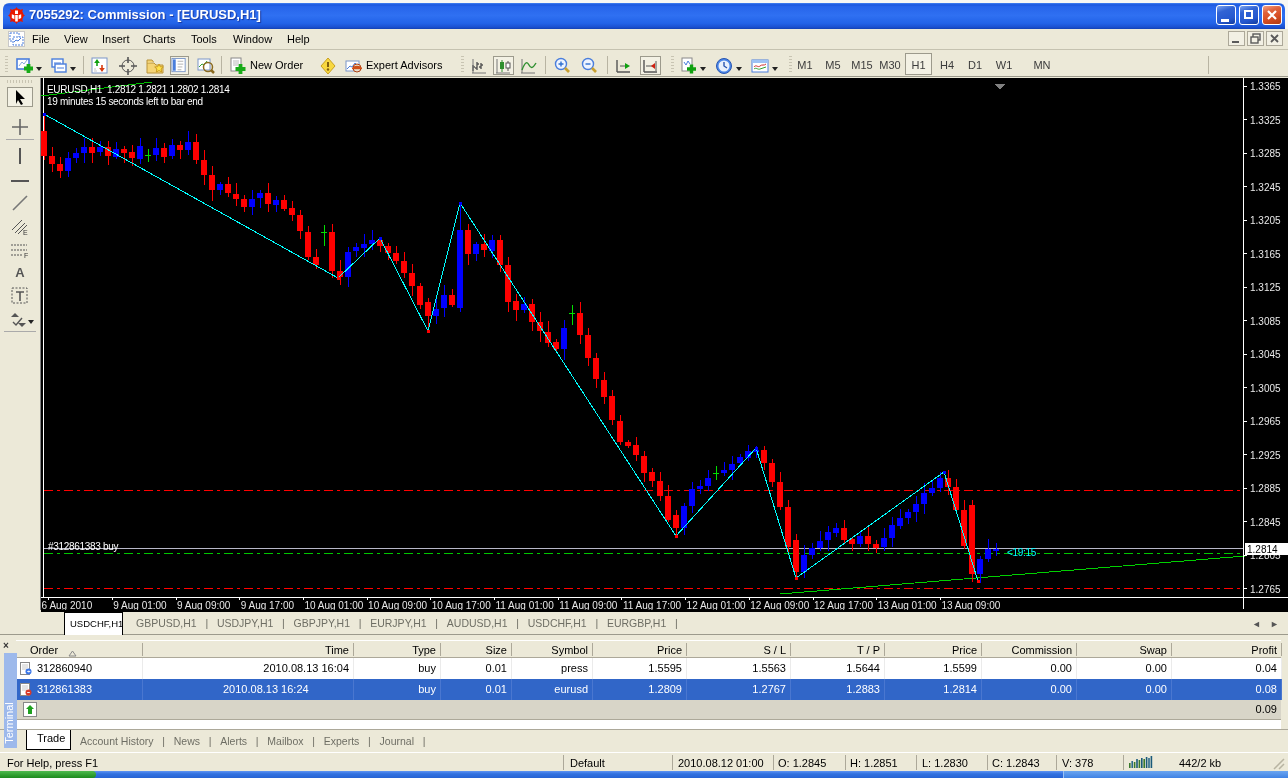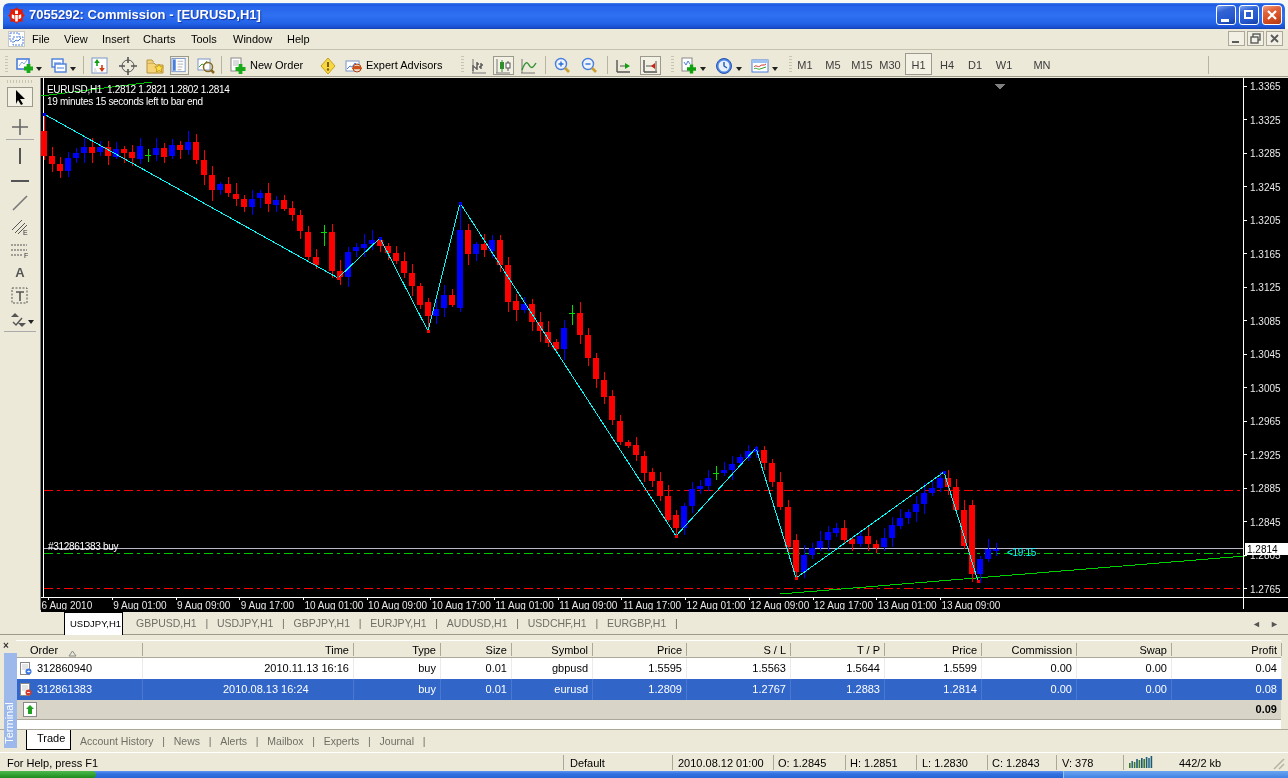--- a/index.html
+++ b/index.html
@@ -661,21 +661,21 @@
 <text x="1206" y="475" class="ax" fill="#000" style="fill:#000">1.2814</text>
 <text x="6" y="15" class="ch">EURUSD,H1&nbsp;&nbsp;1.2812 1.2821 1.2802 1.2814</text>
 <text x="6" y="27" class="ch">19 minutes 15 seconds left to bar end</text>
 <text x="7" y="472" class="ch">#312861383 buy</text>
 <text x="966" y="478" class="ch" fill="#00ffff" style="fill:#00ffff">&lt;19:15</text>
 </svg>
 
 <div class="abs" style="left:0;top:610px;width:1288px;height:28px;background:#ece9d8">
   <div class="abs" style="left:41px;top:0;width:1247px;height:2px;background:#000"></div>
   <div class="abs" style="left:0;top:24px;width:1288px;height:1px;background:#9c9a8c"></div>
-  <div class="abs" style="left:64px;top:2px;width:59px;height:23px;background:#fff;border:1px solid #000;border-bottom:none;z-index:2;padding:5px 0 0 5px;font-size:9.5px">USDJPY,H1</div>
+  <div class="abs" style="left:64px;top:2px;width:59px;height:23px;background:#fff;border:1px solid #000;border-bottom:none;z-index:2;padding:5px 0 0 5px;font-size:9.5px">USDCHF,H1</div>
   <div class="abs tabtxt hl" style="left:136px;top:7px">GBPUSD,H1&nbsp;&nbsp;&nbsp;|&nbsp;&nbsp;&nbsp;USDJPY,H1&nbsp;&nbsp;&nbsp;|&nbsp;&nbsp;&nbsp;GBPJPY,H1&nbsp;&nbsp;&nbsp;|&nbsp;&nbsp;&nbsp;EURJPY,H1&nbsp;&nbsp;&nbsp;|&nbsp;&nbsp;&nbsp;AUDUSD,H1&nbsp;&nbsp;&nbsp;|&nbsp;&nbsp;&nbsp;USDCHF,H1&nbsp;&nbsp;&nbsp;|&nbsp;&nbsp;&nbsp;EURGBP,H1&nbsp;&nbsp;&nbsp;|</div>
   <div class="abs" style="left:1252px;top:9px;color:#555;font-size:9px">◄</div>
   <div class="abs" style="left:1270px;top:9px;color:#555;font-size:9px">►</div>
 </div>
 
 <div class="abs" style="left:0;top:638px;width:1288px;height:114px;background:#ece9d8">
   <div class="abs" style="left:3px;top:2px;width:10px;height:10px;color:#333;font-weight:bold;font-size:10px">×</div>
 
   <div class="abs" style="left:4px;top:15px;width:13px;height:95px;background:#9db9eb;z-index:5"></div>
   <div class="abs" style="left:-13px;top:78px;width:46px;height:14px;transform:rotate(-90deg);color:#fff;font-size:11px;text-align:center;z-index:6">Terminal</div>
@@ -721,24 +721,24 @@
 <div class="abs" style="left:424px;top:0;width:1px;height:21px;background:#ebebeb"></div>
 <div class="abs" style="left:495px;top:0;width:1px;height:21px;background:#ebebeb"></div>
 <div class="abs" style="left:576px;top:0;width:1px;height:21px;background:#ebebeb"></div>
 <div class="abs" style="left:670px;top:0;width:1px;height:21px;background:#ebebeb"></div>
 <div class="abs" style="left:774px;top:0;width:1px;height:21px;background:#ebebeb"></div>
 <div class="abs" style="left:868px;top:0;width:1px;height:21px;background:#ebebeb"></div>
 <div class="abs" style="left:965px;top:0;width:1px;height:21px;background:#ebebeb"></div>
 <div class="abs" style="left:1060px;top:0;width:1px;height:21px;background:#ebebeb"></div>
 <div class="abs" style="left:1155px;top:0;width:1px;height:21px;background:#ebebeb"></div>
 <div class="abs" style="left:1265px;top:0;width:1px;height:21px;background:#ebebeb"></div>
-<div class="abs" style="left:207px;top:4px;width:126px;text-align:right">2010.11.13 16:16</div>
+<div class="abs" style="left:207px;top:4px;width:126px;text-align:right">2010.08.13 16:04</div>
 <div class="abs" style="left:294px;top:4px;width:126px;text-align:right">buy</div>
 <div class="abs" style="left:365px;top:4px;width:126px;text-align:right">0.01</div>
-<div class="abs" style="left:446px;top:4px;width:126px;text-align:right">gbpusd</div>
+<div class="abs" style="left:446px;top:4px;width:126px;text-align:right">press</div>
 <div class="abs" style="left:540px;top:4px;width:126px;text-align:right">1.5595</div>
 <div class="abs" style="left:644px;top:4px;width:126px;text-align:right">1.5563</div>
 <div class="abs" style="left:738px;top:4px;width:126px;text-align:right">1.5644</div>
 <div class="abs" style="left:835px;top:4px;width:126px;text-align:right">1.5599</div>
 <div class="abs" style="left:930px;top:4px;width:126px;text-align:right">0.00</div>
 <div class="abs" style="left:1025px;top:4px;width:126px;text-align:right">0.00</div>
 <div class="abs" style="left:1135px;top:4px;width:126px;text-align:right">0.04</div>
 </div>
 <div class="abs" style="left:16px;top:41px;width:1265px;height:21px;background:#3166c8;color:#fff">
 <div class="abs" style="left:4px;top:4px"><svg width="12" height="13" viewBox="0 0 12 13">
@@ -769,21 +769,21 @@
 <div class="abs" style="left:738px;top:4px;width:126px;text-align:right">1.2883</div>
 <div class="abs" style="left:835px;top:4px;width:126px;text-align:right">1.2814</div>
 <div class="abs" style="left:930px;top:4px;width:126px;text-align:right">0.00</div>
 <div class="abs" style="left:1025px;top:4px;width:126px;text-align:right">0.00</div>
 <div class="abs" style="left:1135px;top:4px;width:126px;text-align:right">0.08</div>
 </div>
 <div class="abs" style="left:16px;top:62px;width:1265px;height:20px;background:#d8d5c8;border-bottom:1px solid #aca899">
 <div class="abs" style="left:7px;top:2px;width:14px;height:15px;background:#fff;border:1px solid #888"><svg width="12" height="13" viewBox="0 0 12 13">
           <path d="M6 2l4 4H8v5H4V6H2z" fill="#1fa01f"></path>
         </svg></div>
-<div class="abs" style="left:1135px;top:3px;width:126px;text-align:right;font-weight:bold;color:#000">0.09</div>
+<div class="abs" style="left:1135px;top:3px;width:126px;text-align:right;font-weight:normal;color:#000">0.09</div>
 </div>
 <div class="abs" style="left:16px;top:82px;width:1265px;height:10px;background:#fff"></div>
 <div class="abs" style="left:0px;top:91px;width:1288px;height:23px;background:#ece9d8">
 <div class="abs" style="left:0px;top:0px;width:1288px;height:1px;background:#aca899"></div>
 <div class="abs" style="left:26px;top:1px;width:45px;height:20px;background:#fff;border:1px solid #000;border-top:none;padding:2px 0 0 10px;color:#000">Trade</div>
 <div class="abs tabtxt hl" style="left:80px;top:6px">Account History&nbsp;&nbsp;&nbsp;|&nbsp;&nbsp;&nbsp;News&nbsp;&nbsp;&nbsp;|&nbsp;&nbsp;&nbsp;Alerts&nbsp;&nbsp;&nbsp;|&nbsp;&nbsp;&nbsp;Mailbox&nbsp;&nbsp;&nbsp;|&nbsp;&nbsp;&nbsp;Experts&nbsp;&nbsp;&nbsp;|&nbsp;&nbsp;&nbsp;Journal&nbsp;&nbsp;&nbsp;|</div>
 </div>
 </div>
 
 <div class="abs" style="left:0;top:752px;width:1288px;height:19px;background:#ece9d8;border-top:1px solid #fff">

